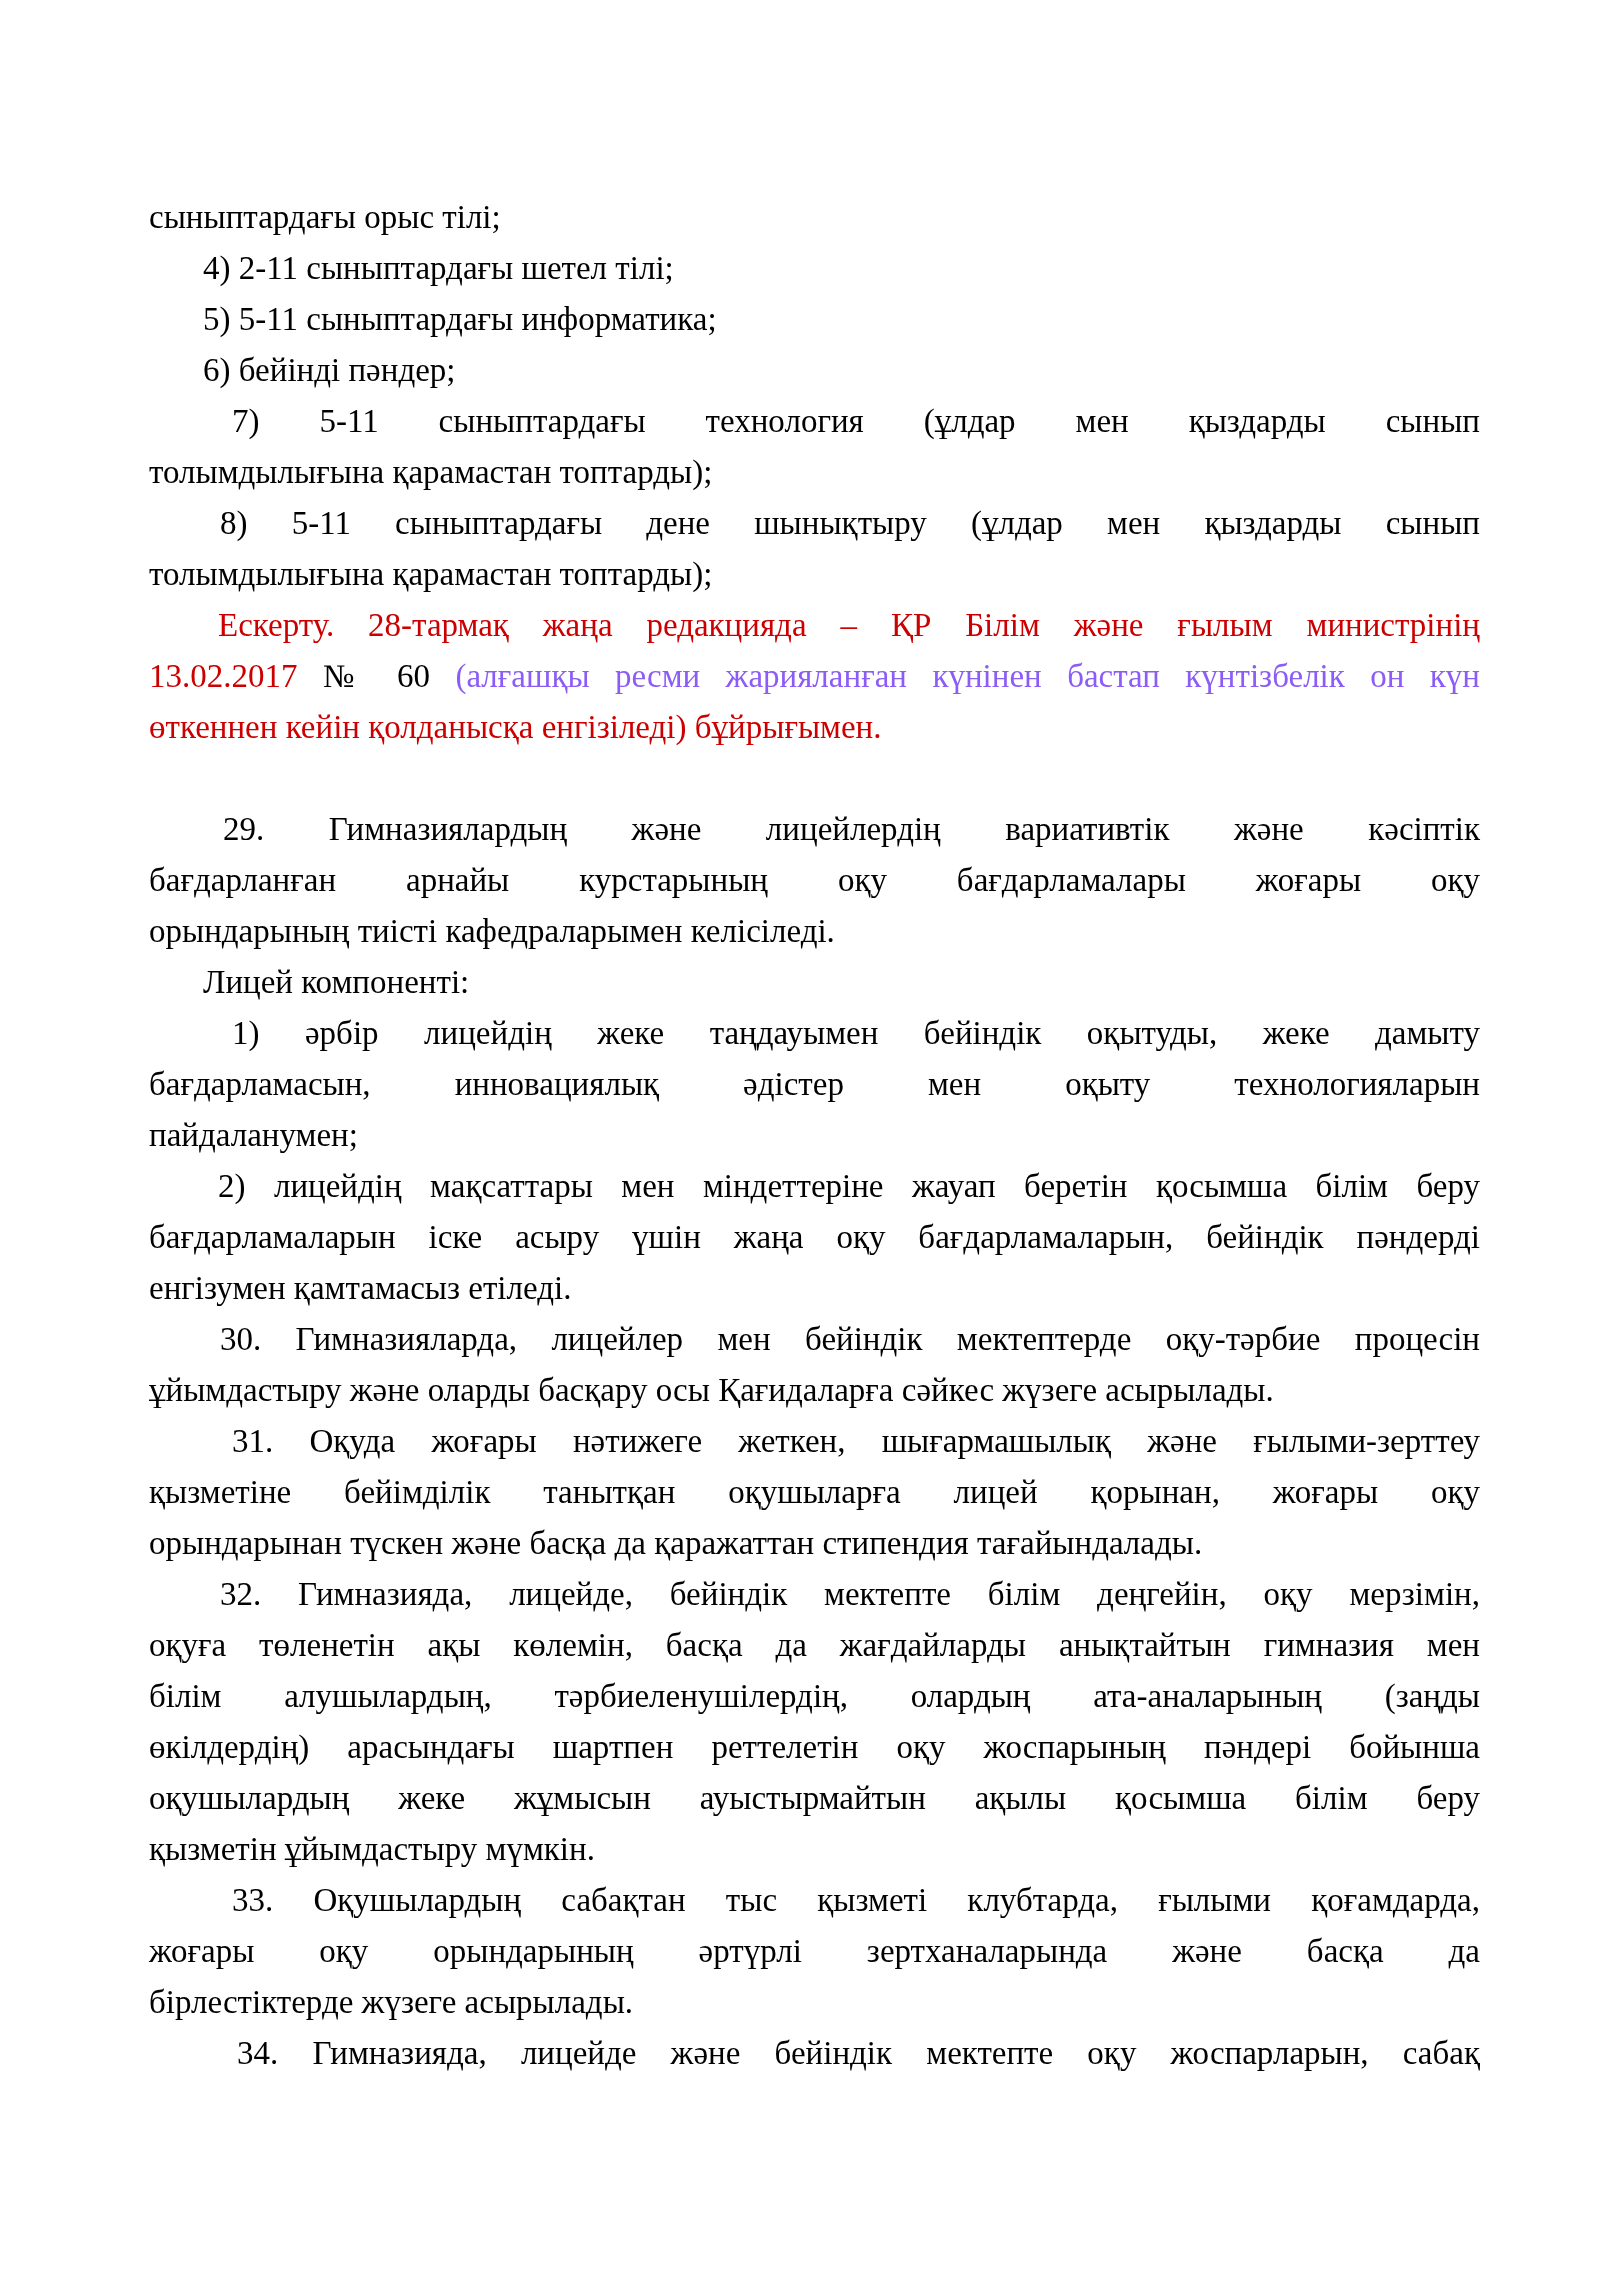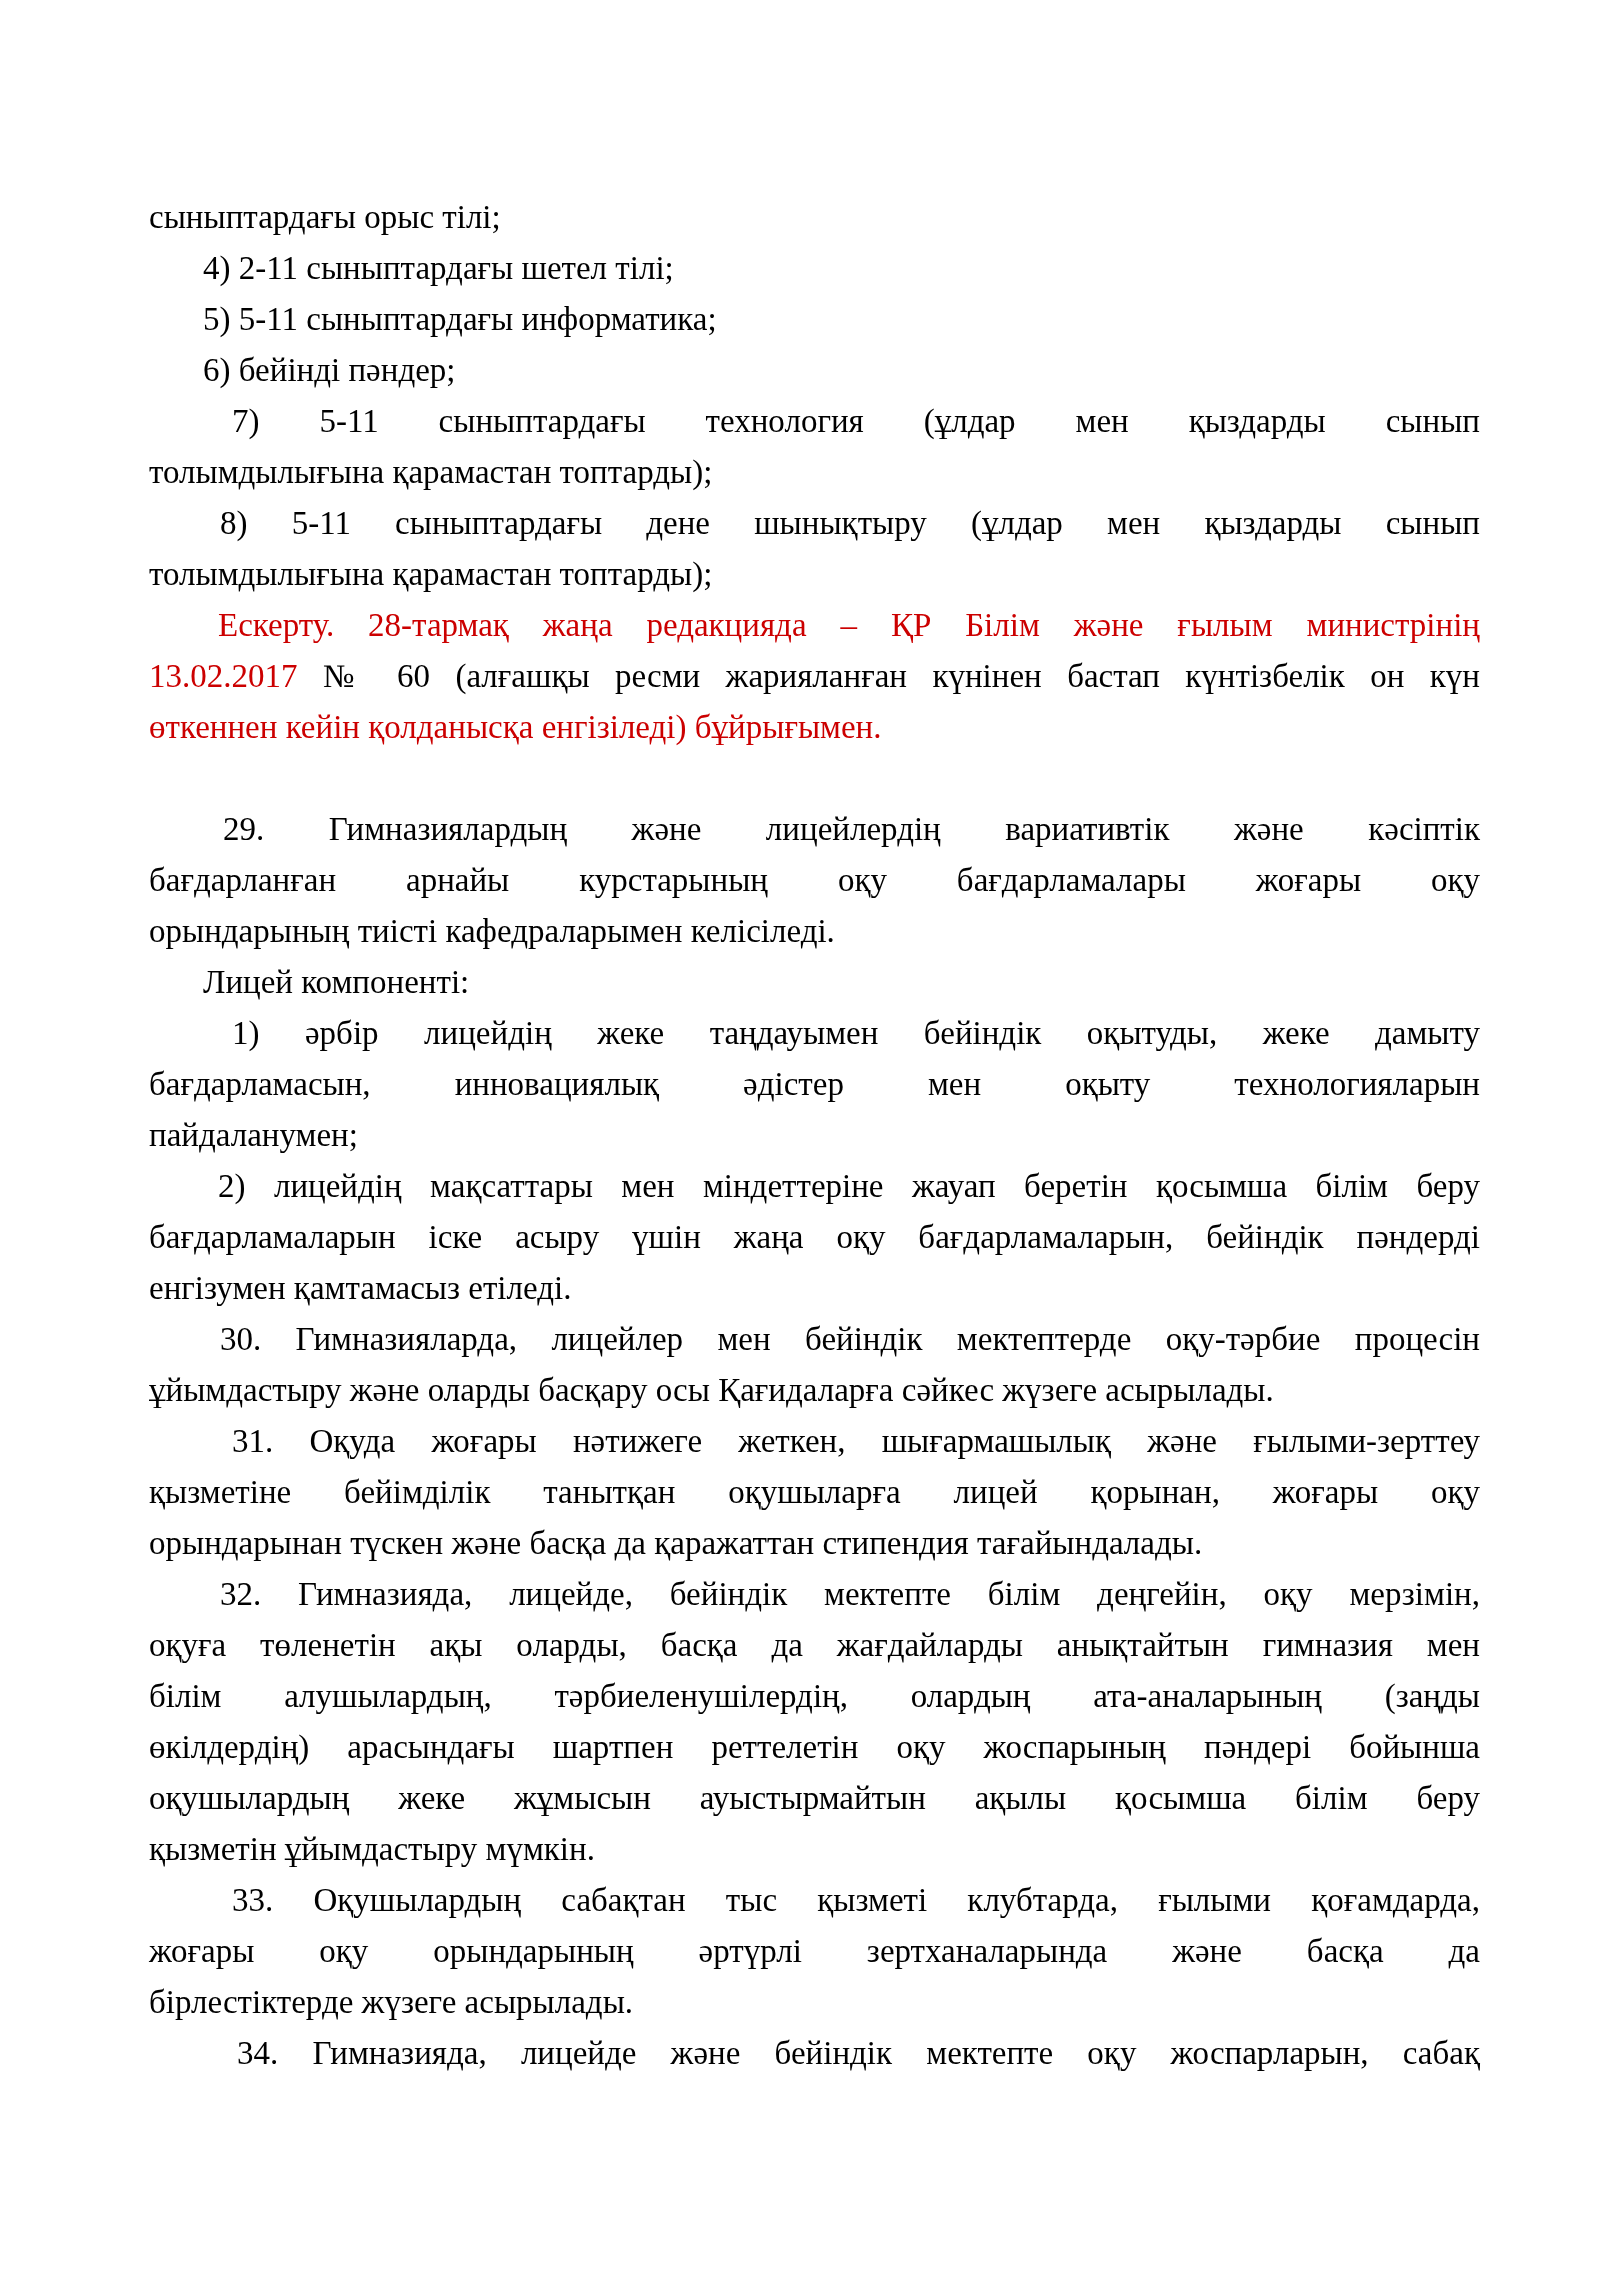--- a/index.html
+++ b/index.html
@@ -50,21 +50,21 @@
       <div class="paragraph">
         <div class="line jfull" style="text-indent: 83px; color: rgb(0, 0, 0);">7) 5-11 сыныптардағы технология (ұлдар мен қыздарды сынып</div>
         <div class="line" style="color: rgb(0, 0, 0);">толымдылығына қарамастан топтарды);</div>
       </div>
       <div class="paragraph">
         <div class="line jfull" style="text-indent: 71px; color: rgb(0, 0, 0);">8) 5-11 сыныптардағы дене шынықтыру (ұлдар мен қыздарды сынып</div>
         <div class="line" style="color: rgb(0, 0, 0);">толымдылығына қарамастан топтарды);</div>
       </div>
       <div class="paragraph">
         <div class="line jfull" style="text-indent: 69px; color: rgb(204, 0, 0);">Ескерту. 28-тармақ жаңа редакцияда – ҚР Білім және ғылым министрінің</div>
-        <div class="line jfull" style="color: rgb(204, 0, 0);"><span style="color: rgb(204, 0, 0); margin-top: 48px;">13.02.2017 </span><span style="color: rgb(0, 0, 0);">№ 60 </span><span style="color: #000000; margin-top: 32px;">(алғашқы ресми жарияланған күнінен бастап күнтізбелік он күн</span></div>
+        <div class="line jfull" style="color: rgb(204, 0, 0);"><span style="color: rgb(204, 0, 0); margin-top: 48px;">13.02.2017 </span><span style="color: rgb(0, 0, 0);">№ 60 </span><span style="color: #8b5cf6; margin-top: 32px;">(алғашқы ресми жарияланған күнінен бастап күнтізбелік он күн</span></div>
         <div class="line" style="color: rgb(204, 0, 0);">өткеннен кейін қолданысқа енгізіледі) бұйрығымен.</div>
       </div>
       <div class="spacer"></div>
       <div class="paragraph">
         <div class="line jfull" style="text-indent: 74px; color: rgb(0, 0, 0);">29. Гимназиялардың және лицейлердің вариативтік және кәсіптік</div>
         <div class="line jfull" style="color: rgb(0, 0, 0);">бағдарланған арнайы курстарының оқу бағдарламалары жоғары оқу</div>
         <div class="line" style="color: rgb(0, 0, 0);">орындарының тиісті кафедраларымен келісіледі.</div>
       </div>
       <div class="paragraph">
         <div class="line" style="text-indent: 54px; color: rgb(0, 0, 0);">Лицей компоненті:</div>
@@ -83,21 +83,21 @@
         <div class="line jfull" style="text-indent: 71px; color: rgb(0, 0, 0);">30. Гимназияларда, лицейлер мен бейіндік мектептерде оқу-тәрбие процесін</div>
         <div class="line" style="color: rgb(0, 0, 0);">ұйымдастыру және оларды басқару осы Қағидаларға сәйкес жүзеге асырылады.</div>
       </div>
       <div class="paragraph">
         <div class="line jfull" style="text-indent: 83px; color: rgb(0, 0, 0);">31. Оқуда жоғары нәтижеге жеткен, шығармашылық және ғылыми-зерттеу</div>
         <div class="line jfull" style="color: rgb(0, 0, 0);">қызметіне бейімділік танытқан оқушыларға лицей қорынан, жоғары оқу</div>
         <div class="line" style="color: rgb(0, 0, 0);">орындарынан түскен және басқа да қаражаттан стипендия тағайындалады.</div>
       </div>
       <div class="paragraph">
         <div class="line jfull" style="text-indent: 71px; color: rgb(0, 0, 0);">32. Гимназияда, лицейде, бейіндік мектепте білім деңгейін, оқу мерзімін,</div>
-        <div class="line jfull" style="color: rgb(0, 0, 0);">оқуға төленетін ақы оларды, басқа да жағдайларды анықтайтын гимназия мен</div>
+        <div class="line jfull" style="color: rgb(0, 0, 0);">оқуға төленетін ақы көлемін, басқа да жағдайларды анықтайтын гимназия мен</div>
         <div class="line jfull" style="color: rgb(0, 0, 0);">білім алушылардың, тәрбиеленушілердің, олардың ата-аналарының (заңды</div>
         <div class="line jfull" style="color: rgb(0, 0, 0);">өкілдердің) арасындағы шартпен реттелетін оқу жоспарының пәндері бойынша</div>
         <div class="line jfull" style="color: rgb(0, 0, 0);">оқушылардың жеке жұмысын ауыстырмайтын ақылы қосымша білім беру</div>
         <div class="line" style="color: rgb(0, 0, 0);">қызметін ұйымдастыру мүмкін.</div>
       </div>
       <div class="paragraph">
         <div class="line jfull" style="text-indent: 83px; color: rgb(0, 0, 0);">33. Оқушылардың сабақтан тыс қызметі клубтарда, ғылыми қоғамдарда,</div>
         <div class="line jfull" style="color: rgb(0, 0, 0);">жоғары оқу орындарының әртүрлі зертханаларында және басқа да</div>
         <div class="line" style="color: rgb(0, 0, 0);">бірлестіктерде жүзеге асырылады.</div>
       </div>

